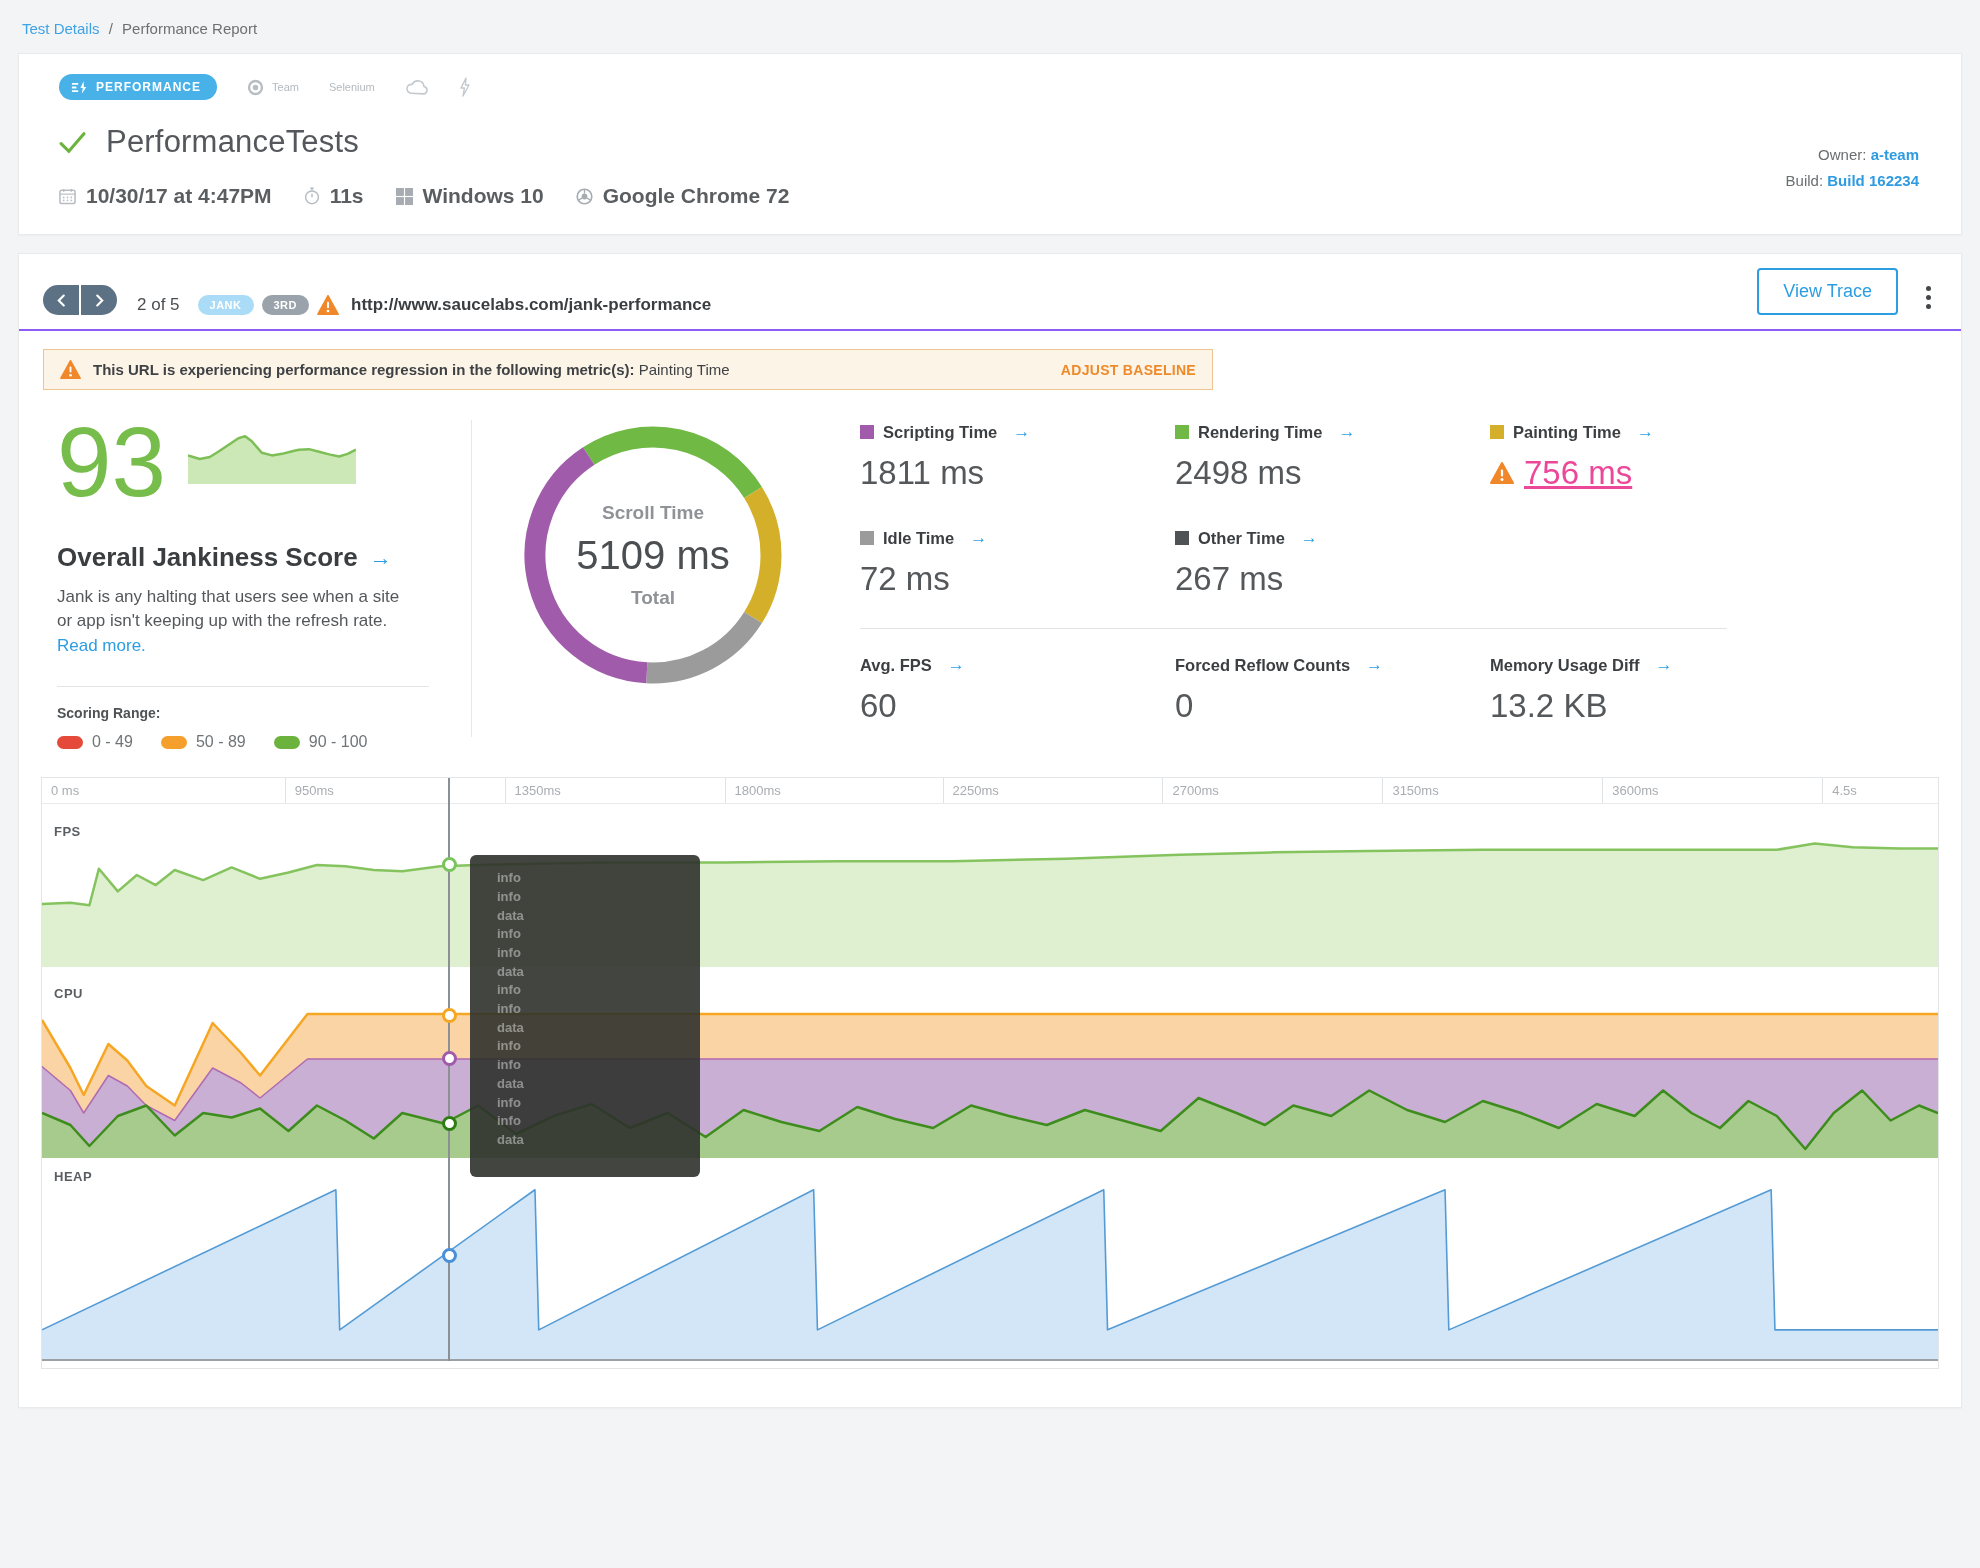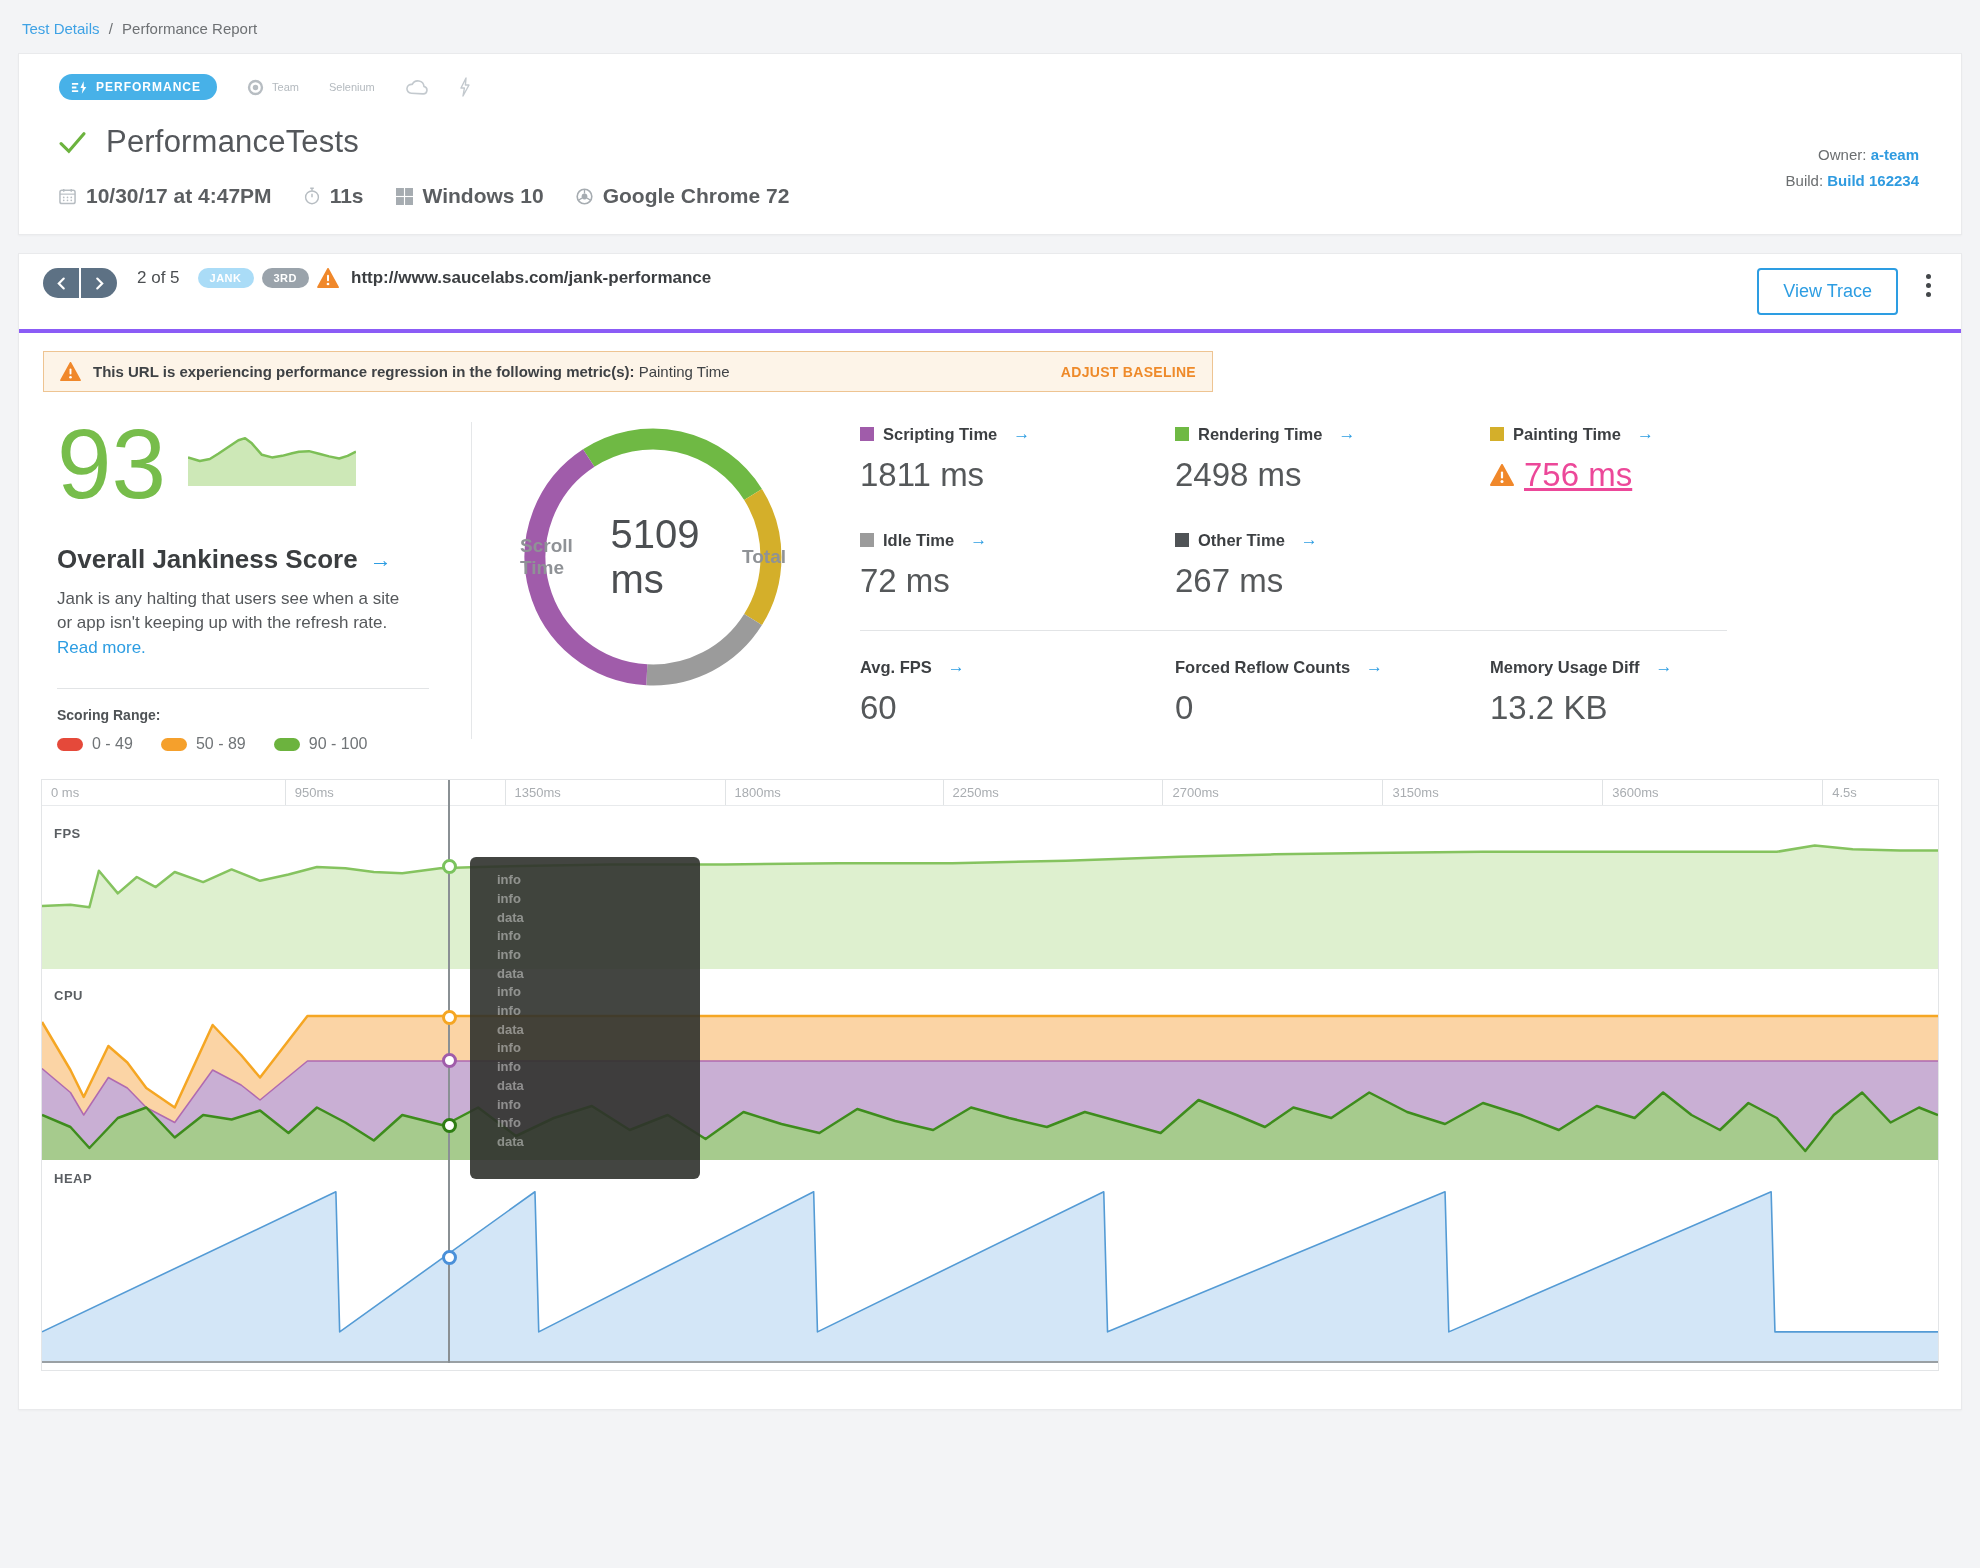--- a/index.html
+++ b/index.html
@@ -21,21 +21,21 @@
   .muted-item { display:flex; align-items:center; gap:8px; color:#b4babf; font-size:11px; }
   .title-row { display:flex; align-items:center; gap:20px; margin-top:24px; }
   .page-title { font-size:31px; color:#54575b; font-weight:400; letter-spacing:.2px; }
   .meta-row { display:flex; align-items:center; gap:14px; margin-top:24px; font-size:21px; color:#5b5e61; font-weight:bold; }
   .meta-item { display:flex; align-items:center; gap:10px; margin-right:18px; }
   .owner-block { position:absolute; right:42px; top:88px; text-align:right; font-size:15px; color:#6b6e70; line-height:26px; }
   .owner-block a { color:#2f9be0; font-weight:bold; text-decoration:none; cursor:pointer; }
 
   
   .main-card { margin-top:18px; padding-bottom:38px; }
-  .nav-row { display:flex; align-items:flex-start; padding:14px 24px; border-bottom:4px solid #8b5cf6; }
+  .nav-row { display:flex; align-items:flex-end; padding:14px 24px; border-bottom:2px solid #8b5cf6; }
   .pager { display:flex; gap:2px; }
   .pager button { width:36px; height:30px; background:#5d7184; border:none; display:flex; align-items:center; justify-content:center; cursor:pointer; }
   .pager .prev { border-radius:15px 0 0 15px; }
   .pager .next { border-radius:0 15px 15px 0; }
   .nav-pos { font-size:17px; color:#4b4e51; margin:0 18px 0 20px; }
   .pill { font-size:11px; font-weight:bold; letter-spacing:.5px; color:#fff; border-radius:10px; padding:4px 12px; margin-right:8px; }
   .pill.jank { background:#aadcf7; }
   .pill.third { background:#9aa3ab; }
   .nav-url { font-size:17px; font-weight:bold; color:#3b3e41; margin-left:12px; }
   .nav-spacer { flex:1; }
@@ -62,21 +62,21 @@
   .read-more { display:inline-block; margin-top:4px; font-size:17px; color:#2d9de2; text-decoration:none; cursor:pointer; }
   .l-div { margin-top:30px; width:372px; border-top:1px solid #e2e4e6; }
   .range-label { margin-top:18px; font-size:14px; font-weight:bold; color:#4f5356; }
   .legend { display:flex; gap:28px; margin-top:12px; align-items:center; }
   .legend .item { display:flex; align-items:center; gap:9px; font-size:16px; color:#707477; }
   .legend .swatch { width:26px; height:13px; border-radius:7px; display:inline-block; }
 
   .vdivider { border-left:1px solid #e5e7e9; margin:2px 0 14px 22px; }
 
   .donut-wrap { position:relative; width:266px; height:266px; margin:4px 0 0 48px; flex:none; }
-  .donut-center { position:absolute; inset:0; display:flex; flex-direction:row; align-items:center; justify-content:center; gap:9px; }
+  .donut-center { position:absolute; inset:0; display:flex; flex-direction:column; align-items:center; justify-content:center; gap:9px; }
   .donut-center .cap { font-size:19px; color:#8f9296; font-weight:bold; }
   .donut-center .val { font-size:40px; font-weight:300; color:#4c4f52; }
 
   .metrics-col { flex:1; padding-left:74px; padding-top:4px; }
   .m-row { display:flex; }
   .metric, .stat { width:315px; flex:none; }
   .m-head { display:flex; align-items:center; gap:9px; }
   .m-sq { width:14px; height:14px; display:inline-block; }
   .m-label { font-size:16.5px; font-weight:bold; color:#3c3f42; }
   .m-arrow { color:#2d9de2; font-size:17px; font-weight:bold; margin-left:7px; cursor:pointer; }

